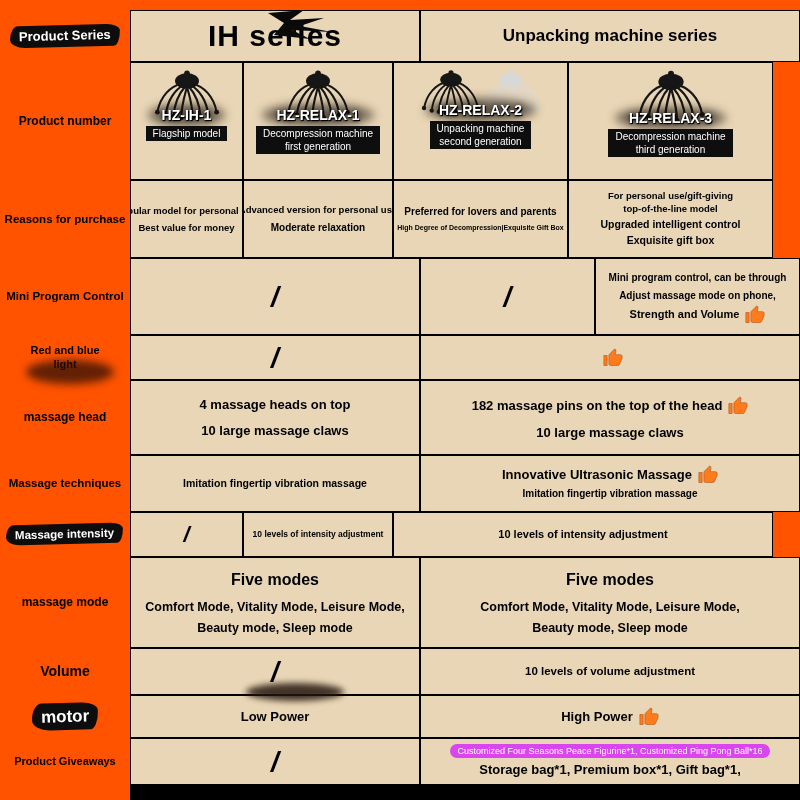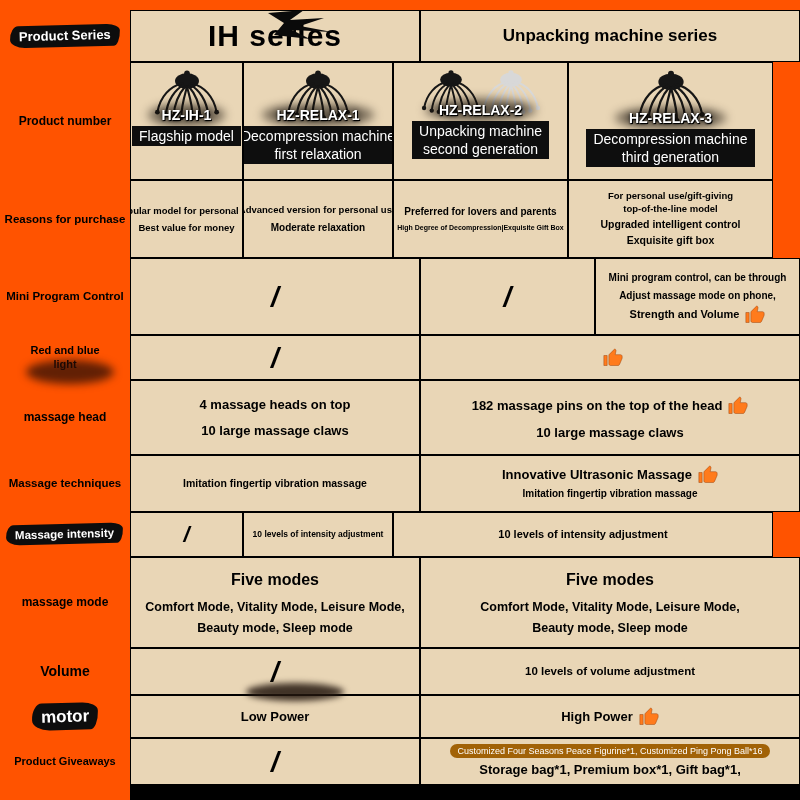--- a/index.html
+++ b/index.html
@@ -65,27 +65,27 @@
   .octo.light{color:#d8d8d8;margin-left:-16px}
   .pname{
     position:relative;margin-top:-15px;color:#fff;font-weight:800;font-size:14px;z-index:2;
     text-shadow:0 1px 2px #000,0 0 6px rgba(0,0,0,.95),1px 1px 0 #000;white-space:nowrap;
   }
   .pname::before{
     content:"";position:absolute;left:-14px;right:-14px;top:-4px;bottom:-4px;
     background:rgba(28,20,12,.55);border-radius:50%;filter:blur(5px);z-index:-1;
   }
   .ptag{
-    margin-top:3px;background:#0e0e0e;color:#fff;font-size:14px;line-height:1.3;
+    margin-top:3px;background:#0e0e0e;color:#fff;font-size:10px;line-height:1.3;
     padding:1px 7px;z-index:2;white-space:nowrap;
   }
   .ptag span{display:block}
 
   .gpill{
-    background:#a16207;color:#fff;font-size:9px;font-weight:400;
+    background:#d946ef;color:#fff;font-size:9px;font-weight:400;
     padding:2px 7px;border-radius:10px;white-space:nowrap;margin:1px 0;
   }
 
   .bbar{position:absolute;left:130px;top:785px;width:670px;height:15px;background:#000}
   .zig{position:absolute;left:268px;top:10px;width:66px;height:30px;z-index:4}
   .sm1{position:absolute;left:26px;top:360px;width:88px;height:24px;background:rgba(45,15,5,.75);
        border-radius:50%;filter:blur(4px);z-index:3}
   .sm2{position:absolute;left:246px;top:683px;width:98px;height:18px;background:rgba(35,22,14,.85);
        border-radius:50%;filter:blur(3px);z-index:3}
 </style>
@@ -154,21 +154,21 @@
 
     <div class="cell w2 pcell">
       <div class="pimg">
         <svg class="octo" viewBox="0 0 100 78" width="86" height="55">
             <use href="#octo"></use>
           </svg>
       </div>
       <div class="pname">HZ-RELAX-1</div>
       <div class="ptag">
         <span>Decompression machine</span>
-        <span>first relaxation</span>
+        <span>first generation</span>
       </div>
     </div>
 
     <div class="cell w3 pcell">
       <div class="pimg">
         <svg class="octo" viewBox="0 0 100 78" width="76" height="50">
             <use href="#octo"></use>
           </svg>
         <svg class="octo light" viewBox="0 0 100 78" width="76" height="50">
             <use href="#octo"></use>

